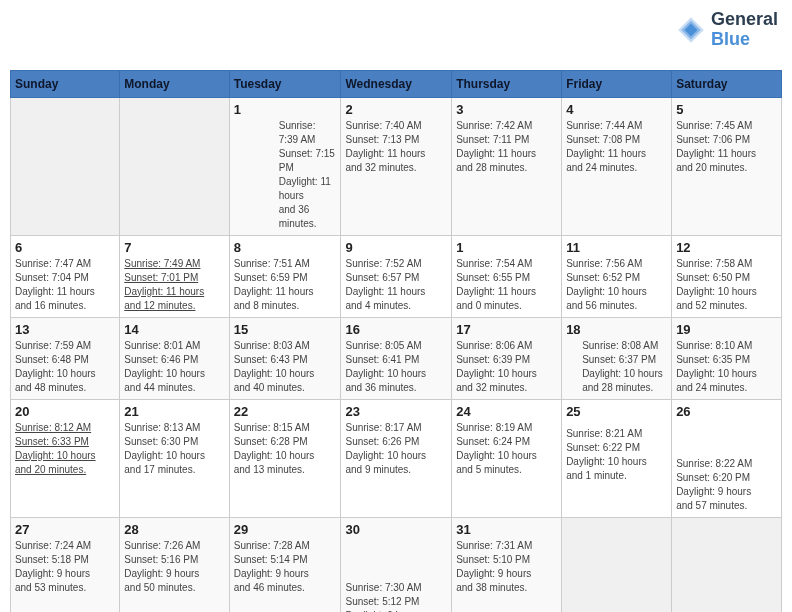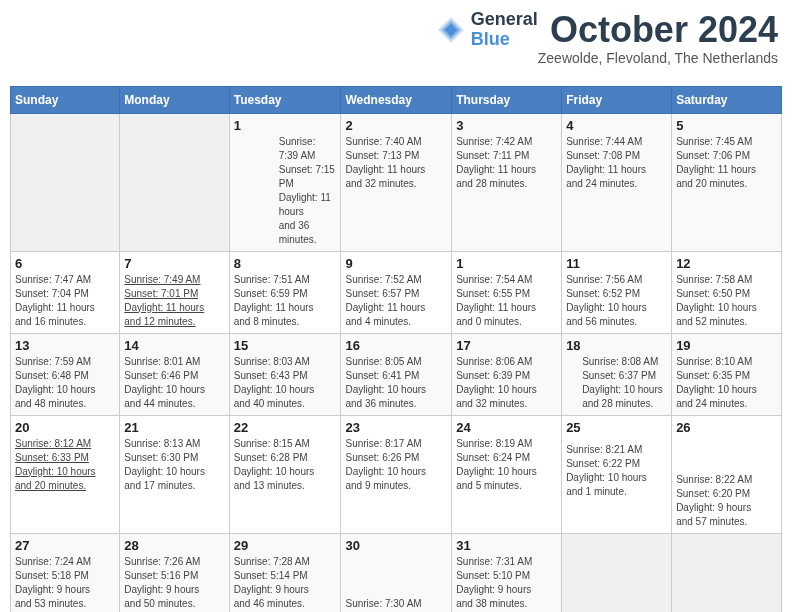--- a/index.html
+++ b/index.html
@@ -45,21 +45,21 @@
       font-size: 14px;
       color: #555;
     }
     table {
       width: 100%;
       border-collapse: collapse;
       font-size: 11px;
     }
     thead tr th {
       background-color: #4a7fc1;
-      color: #ffffff;
+      color: #0f172a;
       padding: 6px 4px;
       text-align: left;
       font-size: 12px;
       font-weight: bold;
       border: 1px solid #3a6fb1;
     }
     tbody tr td {
       border: 1px solid #ccc;
       vertical-align: top;
       padding: 4px;
@@ -97,24 +97,20 @@
     <svg class="logo-icon" viewBox="0 0 40 40">
       <polygon points="20,4 36,20 20,36 4,20" fill="#4a90d9" opacity="0.3"></polygon>
       <polygon points="20,8 32,20 20,32 8,20" fill="#4a90d9" opacity="0.5"></polygon>
       <polygon points="20,12 28,20 20,28 12,20" fill="#4a90d9"></polygon>
     </svg>
     <div class="logo-text">
       <div>General</div>
       <div style="color:#4a90d9;">Blue</div>
     </div>
   </div>
-  <div class="title-block">
-    <div class="month-title">October 2024</div>
-    <div class="location">Zeewolde, Flevoland, The Netherlands</div>
-  </div>
 </div>
 
 <table>
   <thead>
     <tr id="header-row">
         <th>Sunday</th>
         <th>Monday</th>
         <th>Tuesday</th>
         <th>Wednesday</th>
         <th>Thursday</th>

